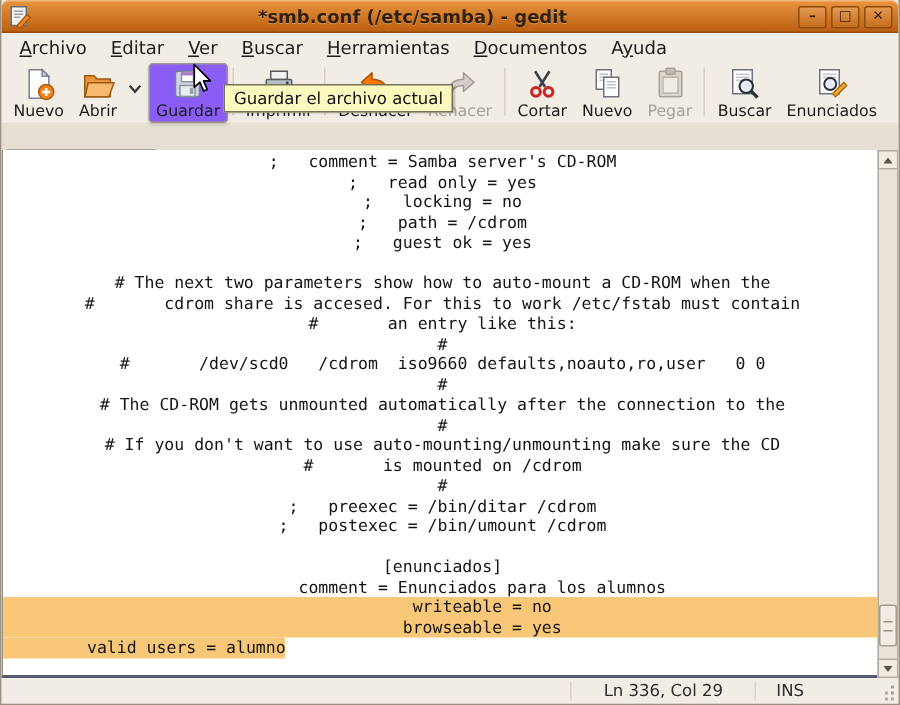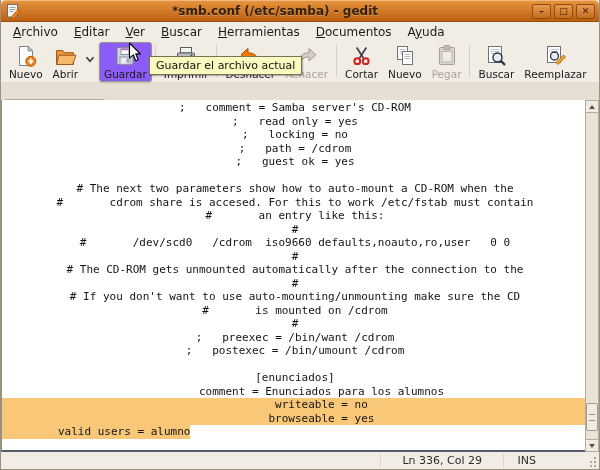--- a/index.html
+++ b/index.html
@@ -283,21 +283,21 @@
         </div>
         <div class="tool">
           <span class="icn">
             <svg width="24" height="24" viewBox="0 0 24 24">
               <rect x="4.5" y="2.5" width="13" height="16" fill="#fff" stroke="#6d7480"></rect>
               <path d="M6.5 5.5h9M6.5 7.5h9" stroke="#c3c8d0" stroke-width="1"></path>
               <circle cx="11.5" cy="12" r="4" fill="#dfeaf4" fill-opacity=".85" stroke="#2a2f38" stroke-width="1.3"></circle>
               <path d="M13 21l7.5-7.5 2 2L15 23z" fill="#f0a431" stroke="#a86a08" stroke-width="0.9" transform="translate(0,-2.5)"></path>
             </svg>
           </span>
-          <span>Reemplazar</span>
+          <span>Enunciados</span>
         </div>
       </div>
     <div class="tooltip"><span>Guardar el archivo actual</span></div>
     <span class="pointer">
       <svg width="15" height="21" viewBox="0 0 15 21">
         <path d="M1.5 1v15.2l3.8-3.4 2.4 5.9 2.5-1-2.5-5.8h4.6z" fill="#fff" stroke="#000" stroke-width="1.1" stroke-linejoin="round"></path>
       </svg>
     </span>
   </div>
 
@@ -326,21 +326,21 @@
         <div class="line">#       cdrom share is accesed. For this to work /etc/fstab must contain</div>
         <div class="line">#       an entry like this:</div>
         <div class="line">#</div>
         <div class="line">#       /dev/scd0   /cdrom  iso9660 defaults,noauto,ro,user   0 0</div>
         <div class="line">#</div>
         <div class="line"># The CD-ROM gets unmounted automatically after the connection to the</div>
         <div class="line">#</div>
         <div class="line"># If you don't want to use auto-mounting/unmounting make sure the CD</div>
         <div class="line">#       is mounted on /cdrom</div>
         <div class="line">#</div>
-        <div class="line">;   preexec = /bin/want /cdrom</div>
+        <div class="line">;   preexec = /bin/ditar /cdrom</div>
         <div class="line">;   postexec = /bin/umount /cdrom</div>
         <div class="line"></div>
         <div class="line">[enunciados]</div>
         <div class="line">        comment = Enunciados para los alumnos</div>
         <div class="line self">        writeable = no</div>
         <div class="line self">        browseable = yes</div>
         <div class="line selp"><span class="seltext">        valid users = alumno</span></div>
       </div>
     <div class="scroll">
       <div class="sb-btn sb-up">

